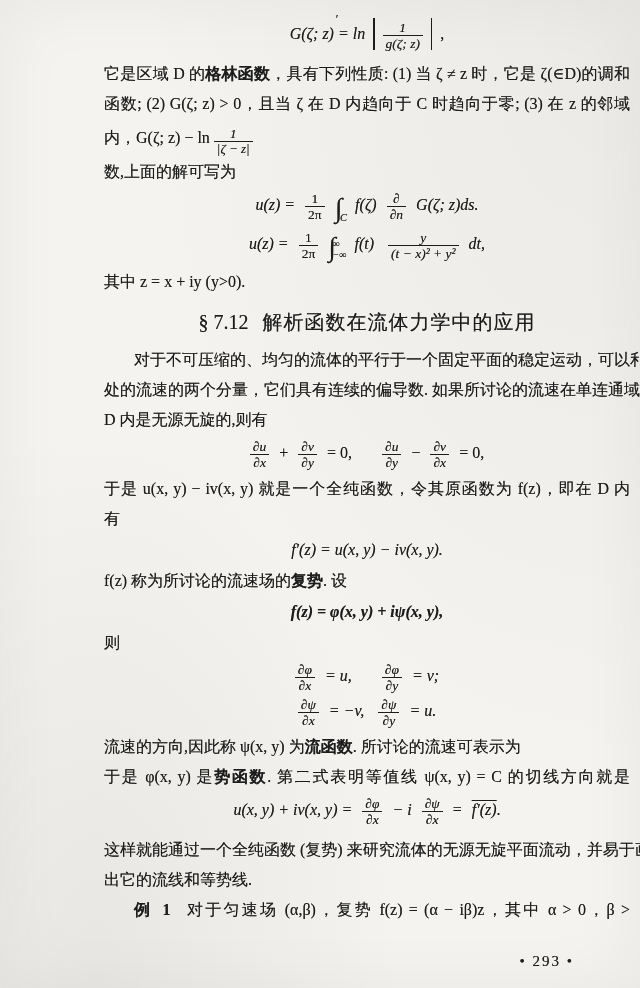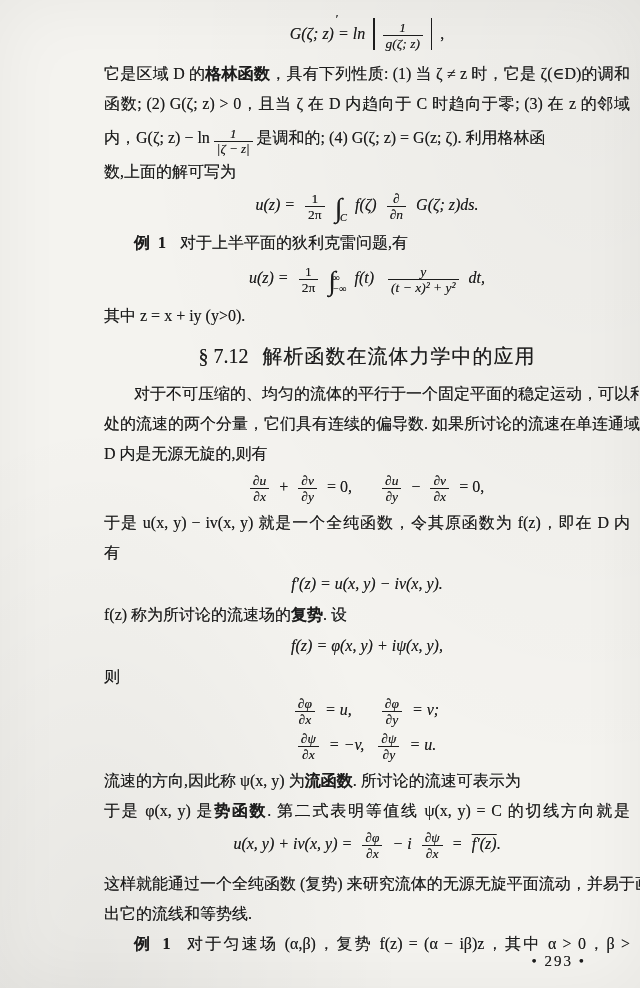--- a/index.html
+++ b/index.html
@@ -35,21 +35,21 @@
   .bigint{font-size:27px;vertical-align:-7px;font-style:normal;}
   .isubonly{font-size:10.5px;vertical-align:-11px;margin-left:-2px;margin-right:4px;font-style:italic;}
   .ilim{display:inline-block;vertical-align:-9px;font-size:10px;line-height:11px;text-align:left;margin-left:-3px;margin-right:4px;font-style:italic;}
   .ilim span{display:block;}
   .sp6{margin-left:6px;} .sp10{margin-left:10px;} .sp24{margin-left:26px;}
   .olin{text-decoration:overline;}
   .rel{position:relative;display:inline-block;}
   .gprime{position:absolute;top:-13px;left:46px;font-size:12px;font-style:normal;}
   .heading{font-size:20px;font-weight:normal;text-align:center;margin:12px 0 10px 0;line-height:26px;letter-spacing:1px;white-space:nowrap;}
   .heading .sec{margin-right:14px;letter-spacing:0;}
-  .pagenum{position:absolute;right:54px;bottom:18px;font-size:15px;letter-spacing:2px;}
+  .pagenum{position:absolute;right:66px;bottom:18px;font-size:15px;letter-spacing:2px;}
   .inlinefrac{display:inline-block;vertical-align:-10px;text-align:center;font-size:13px;line-height:14px;font-style:italic;margin:0 4px;}
   .inlinefrac .fden{border-top:1.2px solid #1c1c1c;font-family:Liberation Serif, serif;}
 </style>
 </head>
 <body>
 
 <div class="page">
   <div class="col">
 
     <div class="fblock" style="margin-top:8px;margin-bottom:8px;">
@@ -58,33 +58,32 @@
         <span>G(ζ; z) = ln</span>
       </span>
       <span class="vbar"></span>
       <span class="frac"><span class="fnum">1</span><span class="fden">g(ζ; z)</span></span>
       <span class="vbar"></span>
       <span>,</span>
     </div>
 
     <div class="bl jl"><span>它是区域 D 的</span><span class="cnb">格林函数</span><span>，具有下列性质: (1) 当 ζ ≠ z 时，它是 ζ(∈D)的调和</span></div>
     <div class="bl jl">函数; (2) G(ζ; z) &gt; 0，且当 ζ 在 D 内趋向于 C 时趋向于零; (3) 在 z 的邻域</div>
-    <div class="bl tall"><span>内，G(ζ; z) − ln</span><span class="inlinefrac"><span class="fnum">1</span><span class="fden">|ζ − z|</span></span><span>是调和的; (4) G(ζ; z) = G(z; ζ).  利用格林函</span></div>
+    <div class="bl tall"><span>内，G(ζ; z) − ln</span><span class="inlinefrac"><span class="fnum">1</span><span class="fden">|ζ − z|</span></span></div>
     <div class="bl">数,上面的解可写为</div>
 
     <div class="fblock">
       <span class="mi">u(z) =</span>
       <span class="frac sp6"><span class="fnum" style="font-style:normal;">1</span><span class="fden" style="font-style:normal;">2π</span></span>
       <span class="bigint sp6">∫</span><span class="isubonly">C</span>
       <span class="mi">f(ζ)</span>
       <span class="frac sp6"><span class="fnum">∂</span><span class="fden">∂n</span></span>
       <span class="mi sp6">G(ζ; z)ds.</span>
     </div>
 
-    <div class="bl ind"><span class="exlabel">例 1</span><span>对于上半平面的狄利克雷问题,有</span></div>
 
     <div class="fblock" style="margin:6px 0;">
       <span class="mi">u(z) =</span>
       <span class="frac sp6"><span class="fnum" style="font-style:normal;">1</span><span class="fden" style="font-style:normal;">2π</span></span>
       <span class="bigint sp6">∫</span><span class="ilim"><span>∞</span><span>−∞</span></span>
       <span class="mi">f(t)</span>
       <span class="frac sp10"><span class="fnum">y</span><span class="fden">(t − x)² + y²</span></span>
       <span class="mi sp6">dt,</span>
     </div>
 
@@ -107,21 +106,21 @@
       <span class="sp6">= 0,</span>
     </div>
 
     <div class="bl jl">于是 u(x, y) − iv(x, y) 就是一个全纯函数，令其原函数为 f(z)，即在 D 内</div>
     <div class="bl">有</div>
 
     <div class="fblock mi" style="line-height:24px;font-style:italic;">f′(z) = u(x, y) − iv(x, y).</div>
 
     <div class="bl"><span>f(z) 称为所讨论的流速场的</span><span class="cnb">复势</span><span>. 设</span></div>
 
-    <div class="fblock mi" style="line-height:24px;">f(z) = φ(x, y) + iψ(x, y),</div>
+    <div class="fblock mi" style="line-height:24px;font-weight:bold;">f(z) = φ(x, y) + iψ(x, y),</div>
 
     <div class="bl">则</div>
 
     <div class="fblock">
       <span class="frac"><span class="fnum">∂φ</span><span class="fden">∂x</span></span>
       <span class="mi sp6">= u,</span>
       <span class="frac sp24"><span class="fnum">∂φ</span><span class="fden">∂y</span></span>
       <span class="mi sp6">= v;</span>
     </div>
 

